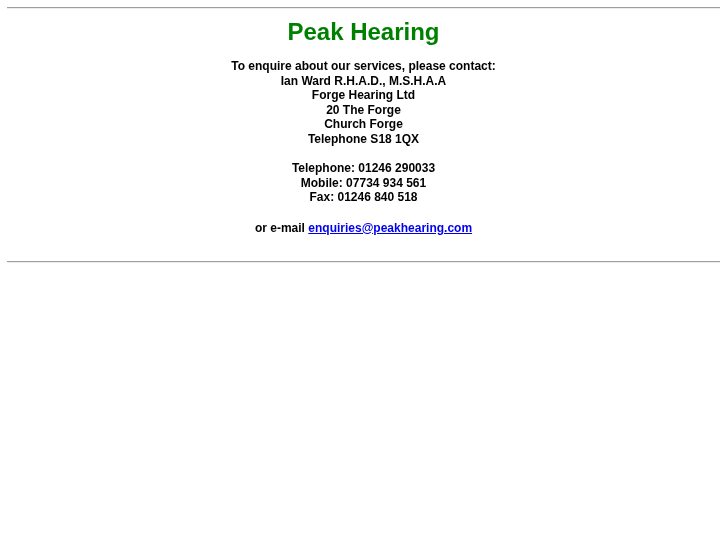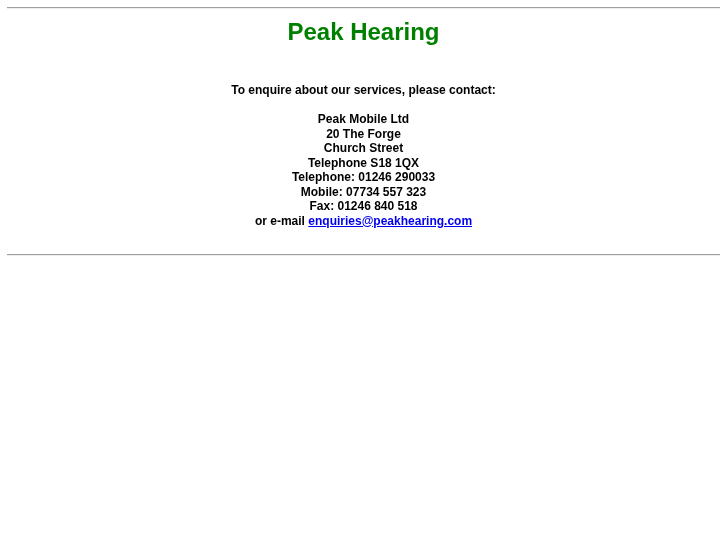--- a/index.html
+++ b/index.html
@@ -37,53 +37,53 @@
     letter-spacing: 0px;
   }
   .contact {
     text-align: center;
     font-size: 12px;
     font-weight: bold;
     color: #000000;
     line-height: 14.5px;
   }
   .contact p { margin: 0; }
-  .contact .group-intro   { margin-top: 36px; }
-  .contact .group-phones  { }
-  .contact .group-email   { margin-top: 0; }
+  .contact .group-intro   { margin-top: 12px; }
+  .contact .group-phones  { margin-top: 15px; }
+  .contact .group-email   { margin-top: 16px; }
   a.email-link {
     color: #0000EE;
     text-decoration: underline;
     font-weight: bold;
     cursor: pointer;
   }
 </style>
 </head>
 <body>
 
 <div class="page">
 
   <hr class="rule rule-top">
 
   <h1 class="page-heading">Peak Hearing</h1>
 
   <div class="contact">
 
     <p class="group-intro">
       <span>To enquire about our services, please contact:</span><br>
-      <br>
-      <span>Peak Mobile Ltd</span><br>
+      <span>Ian Ward R.H.A.D., M.S.H.A.A</span><br>
+      <span>Forge Hearing Ltd</span><br>
       <span>20 The Forge</span><br>
-      <span>Church Street</span><br>
+      <span>Church Forge</span><br>
       <span>Telephone S18 1QX</span>
     </p>
 
     <p class="group-phones">
       <span>Telephone: 01246 290033</span><br>
-      <span>Mobile: 07734 557 323</span><br>
+      <span>Mobile: 07734 934 561</span><br>
       <span>Fax: 01246 840 518</span>
     </p>
 
     <p class="group-email">
       <span>or e-mail </span><a class="email-link" href="#">enquiries@peakhearing.com</a>
     </p>
 
   </div>
 
   <hr class="rule rule-bottom">

